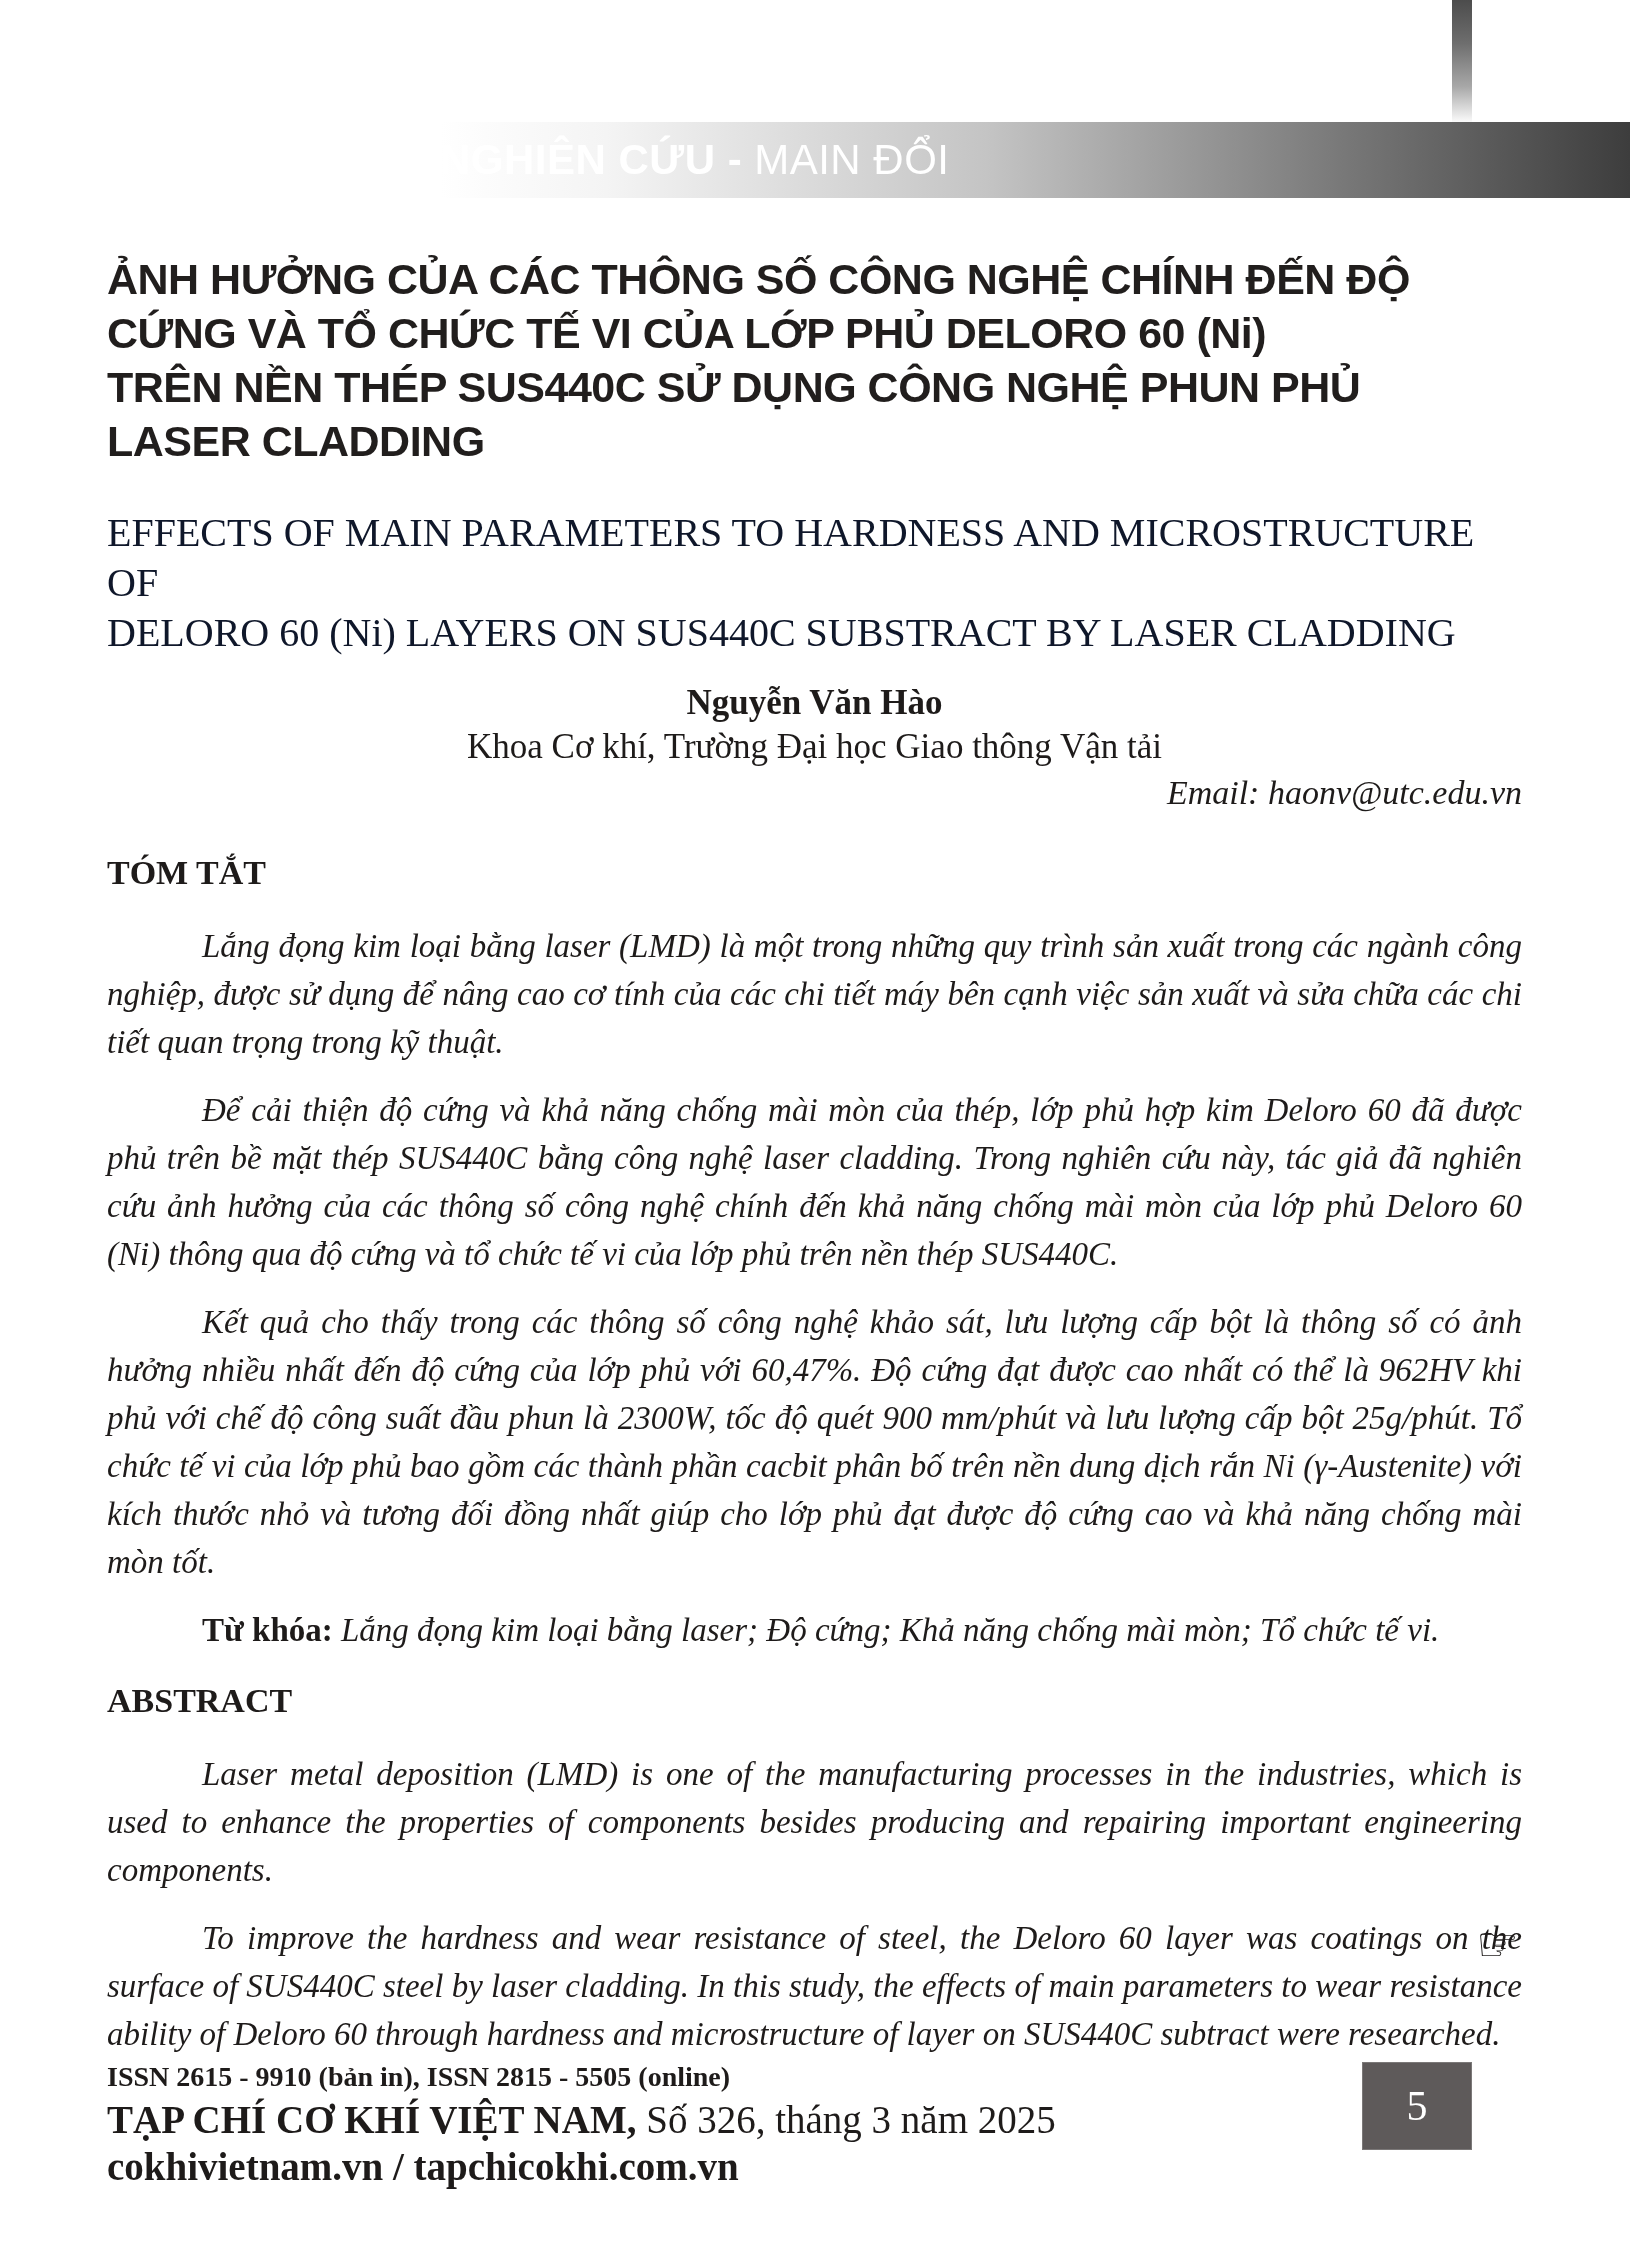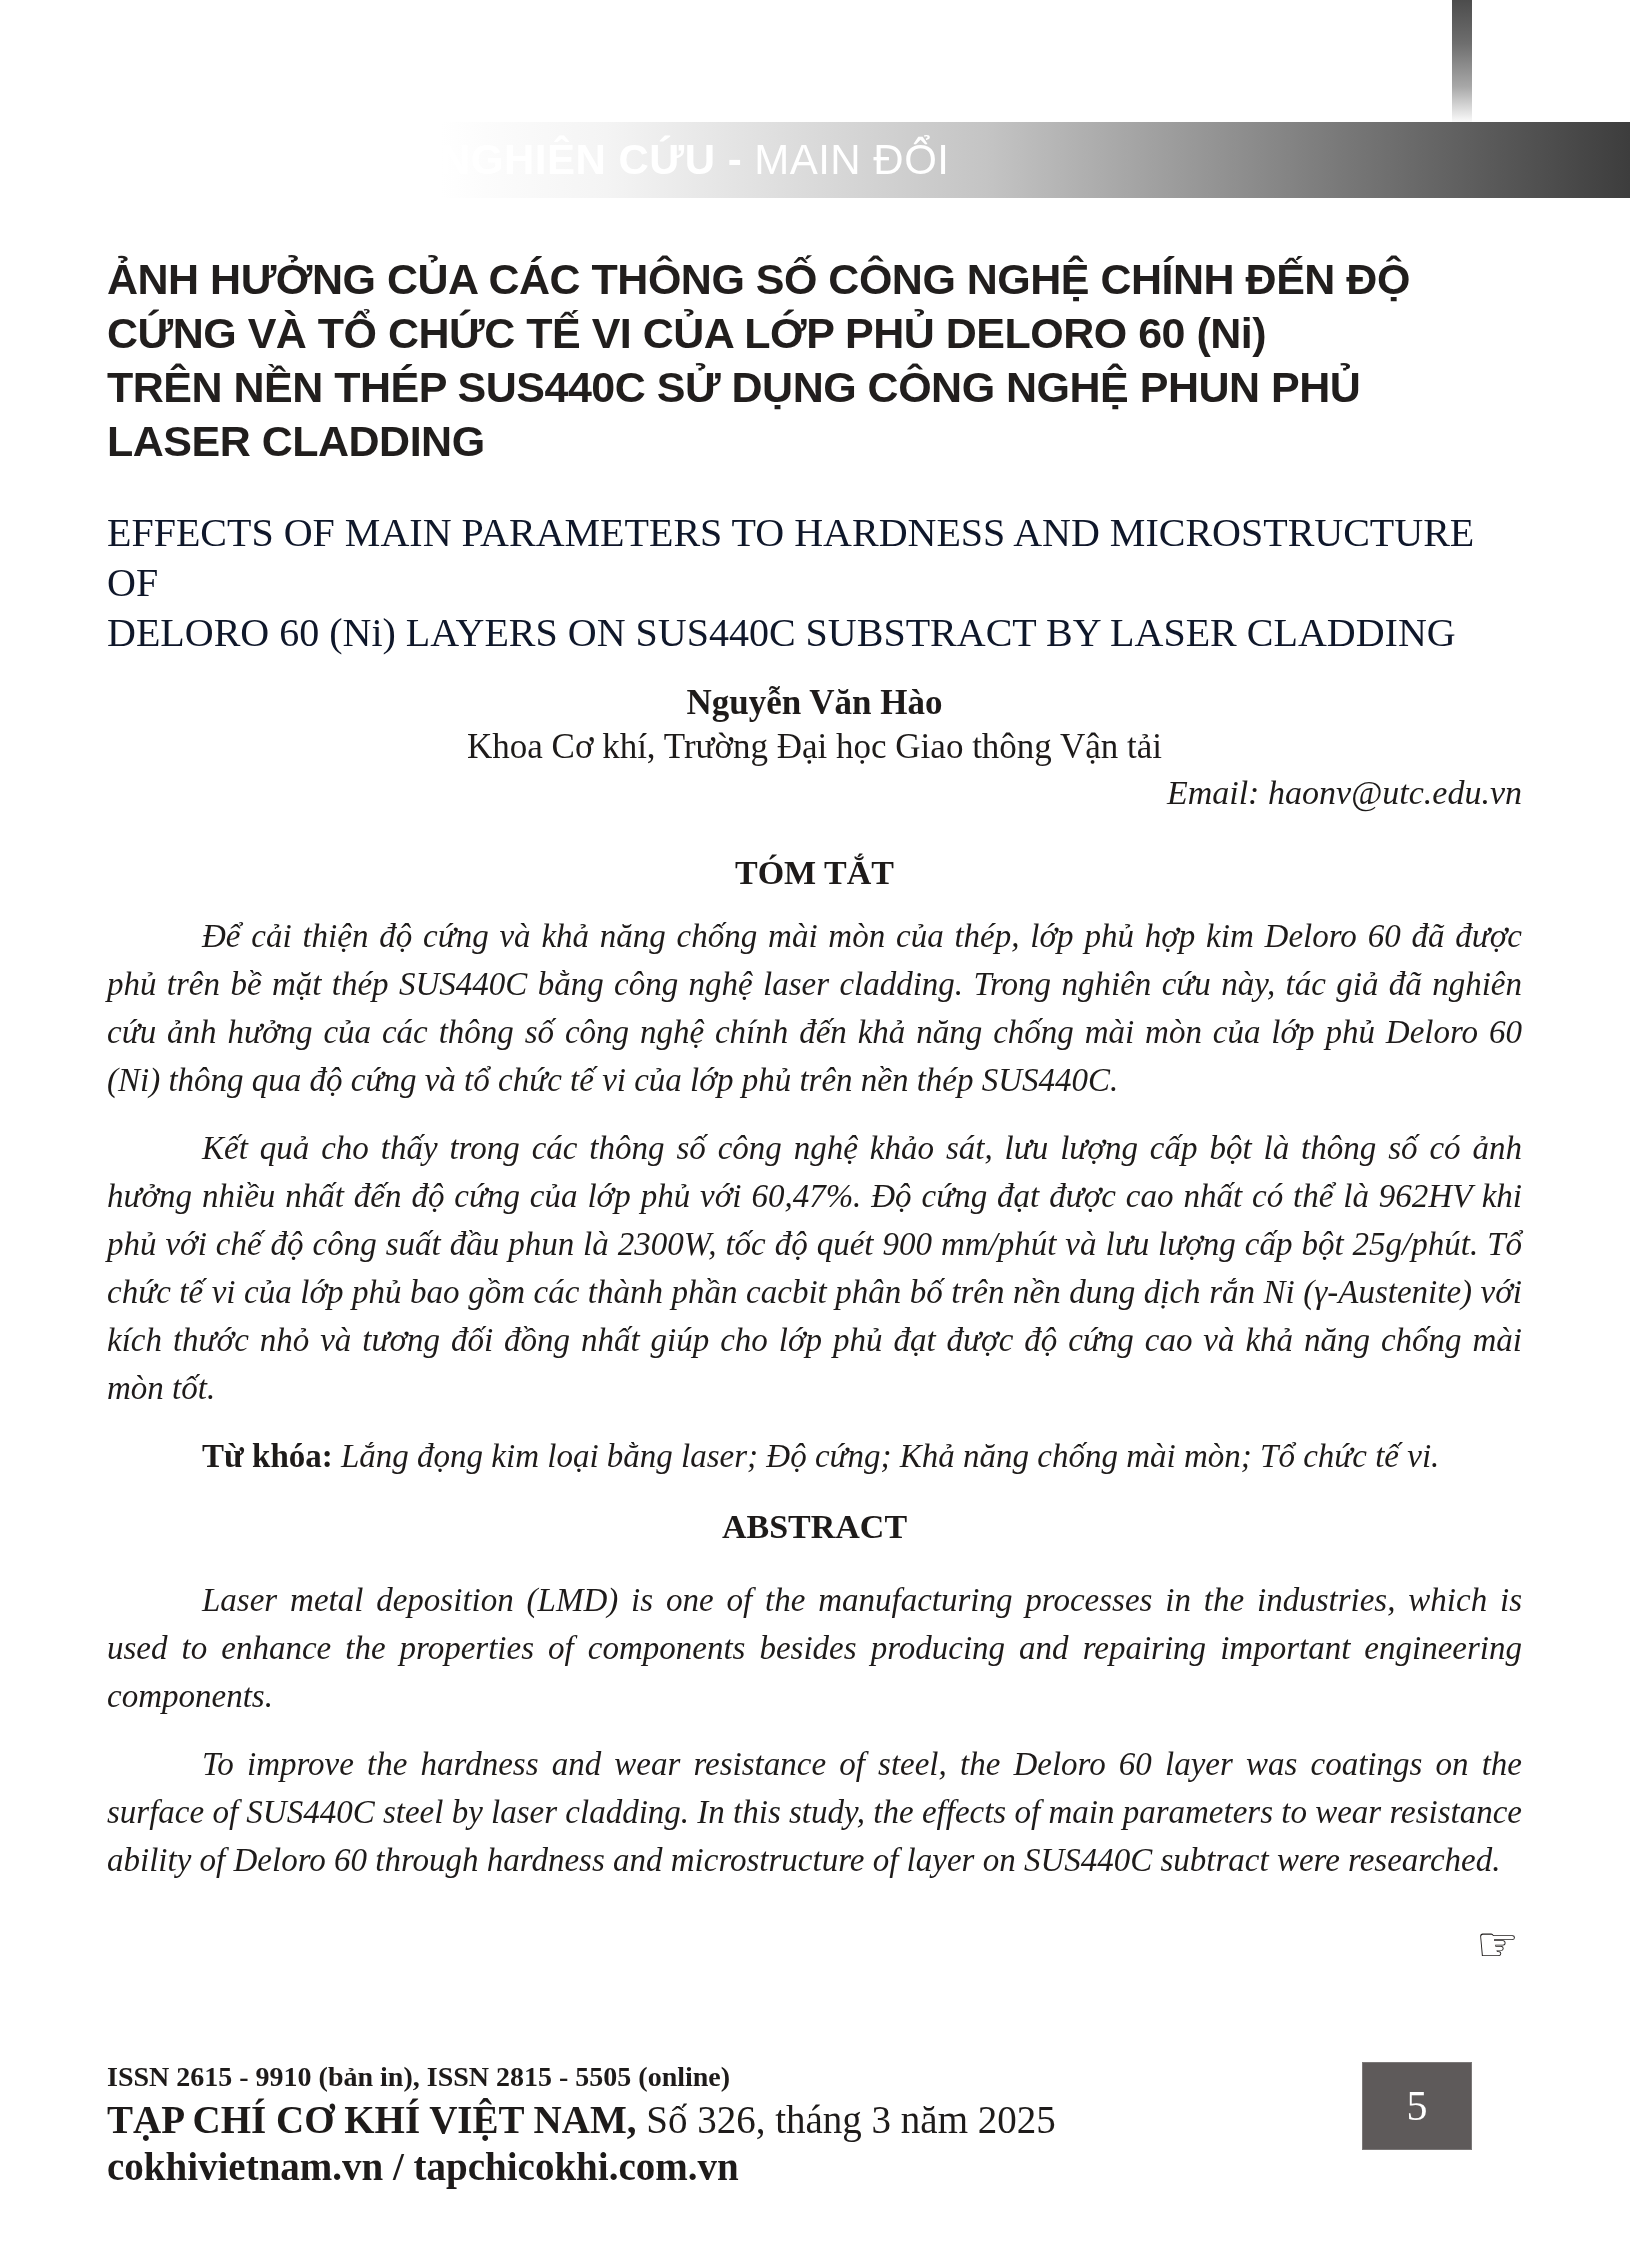--- a/index.html
+++ b/index.html
@@ -38,21 +38,21 @@
     margin:0;
   }
   .title-en{
     font-size:40px;line-height:50px;font-weight:normal;
     text-align:left;margin:40px 0 0 0;color:#0f172a;
   }
   .author-name{text-align:center;font-weight:bold;font-size:35px;line-height:42px;margin-top:24px;}
   .affiliation{text-align:center;font-size:35px;line-height:42px;margin-top:2px;}
   .email-line{text-align:right;font-style:italic;font-size:34px;line-height:38px;margin-top:6px;}
 
-  .section-heading{font-weight:bold;font-size:34px;line-height:38px;margin:42px 0 0 0;text-align:center;}
+  .section-heading{font-weight:bold;font-size:34px;line-height:38px;margin:42px 0 0 0;}
   .section-heading.abstract-en{margin-top:28px;}
 
   .para{
     font-style:italic;font-size:33px;line-height:48px;
     text-align:justify;text-indent:95px;margin:30px 0 0 0;
   }
   .para.tight{margin-top:20px;}
 
   .keywords{font-size:33px;line-height:48px;margin:20px 0 0 0;text-indent:95px;}
   .kw-label{font-weight:bold;}
@@ -102,20 +102,21 @@
       <div>EFFECTS OF MAIN PARAMETERS TO HARDNESS AND MICROSTRUCTURE OF</div>
       <div>DELORO 60 (Ni) LAYERS ON SUS440C SUBSTRACT BY LASER CLADDING</div>
     </h2>
 
     <div class="author-name">Nguyễn Văn Hào</div>
     <div class="affiliation">Khoa Cơ khí, Trường Đại học Giao thông Vận tải</div>
     <div class="email-line">Email: haonv@utc.edu.vn</div>
 
     <h3 class="section-heading">TÓM TẮT</h3>
 
+    <p class="para">Lắng đọng kim loại bằng laser (LMD) là một trong những quy trình sản xuất trong các ngành công nghiệp, được sử dụng để nâng cao cơ tính của các chi tiết máy bên cạnh việc sản xuất và sửa chữa các chi tiết quan trọng trong kỹ thuật.</p>
     <p class="para tight">Để cải thiện độ cứng và khả năng chống mài mòn của thép, lớp phủ hợp kim Deloro 60 đã được phủ trên bề mặt thép SUS440C bằng công nghệ laser cladding. Trong nghiên cứu này, tác giả đã nghiên cứu ảnh hưởng của các thông số công nghệ chính đến khả năng chống mài mòn của lớp phủ Deloro 60 (Ni) thông qua độ cứng và tổ chức tế vi của lớp phủ trên nền thép SUS440C.</p>
     <p class="para tight">Kết quả cho thấy trong các thông số công nghệ khảo sát, lưu lượng cấp bột là thông số có ảnh hưởng nhiều nhất đến độ cứng của lớp phủ với 60,47%. Độ cứng đạt được cao nhất có thể là 962HV khi phủ với chế độ công suất đầu phun là 2300W, tốc độ quét 900 mm/phút và lưu lượng cấp bột 25g/phút. Tổ chức tế vi của lớp phủ bao gồm các thành phần cacbit phân bố trên nền dung dịch rắn Ni (γ-Austenite) với kích thước nhỏ và tương đối đồng nhất giúp cho lớp phủ đạt được độ cứng cao và khả năng chống mài mòn tốt.</p>
 
     <p class="keywords">
       <span class="kw-label">Từ khóa:</span>
       <span> </span>
       <span class="kw-text">Lắng đọng kim loại bằng laser; Độ cứng; Khả năng chống mài mòn; Tổ chức tế vi.</span>
     </p>
 
     <h3 class="section-heading abstract-en">ABSTRACT</h3>

